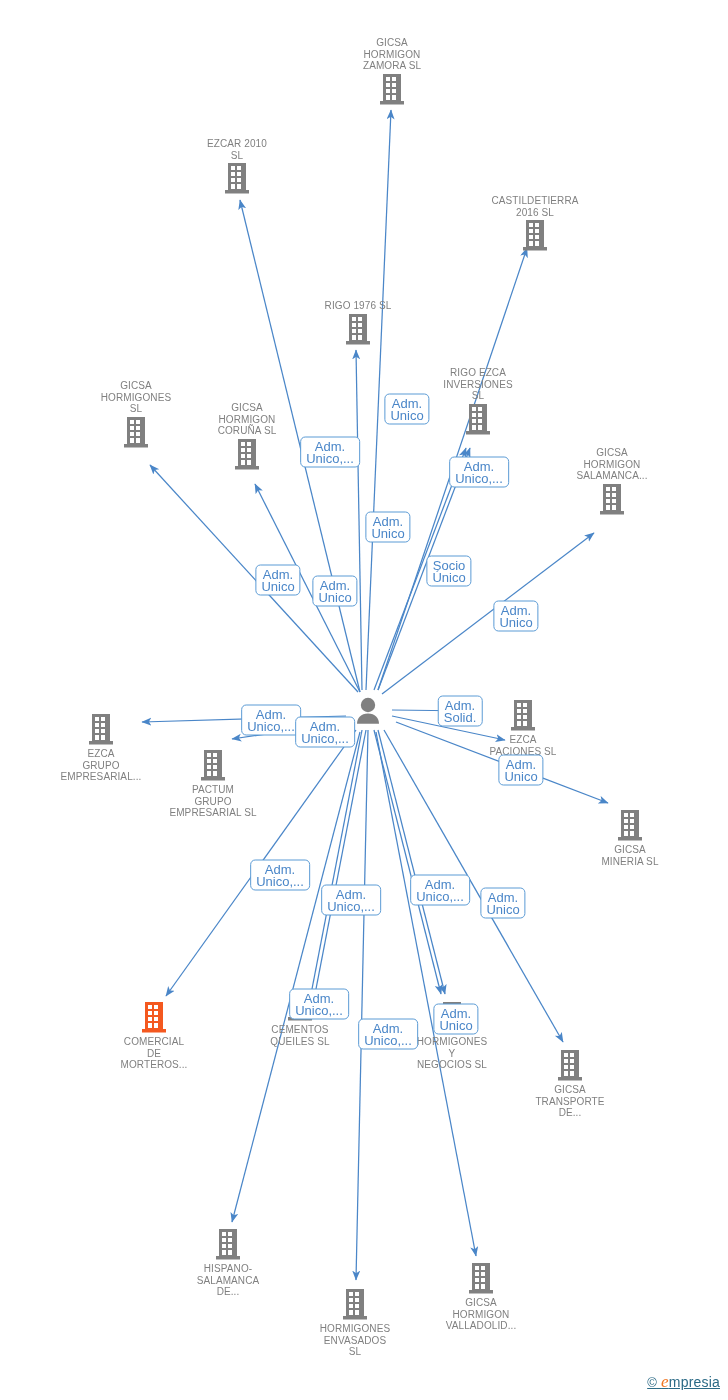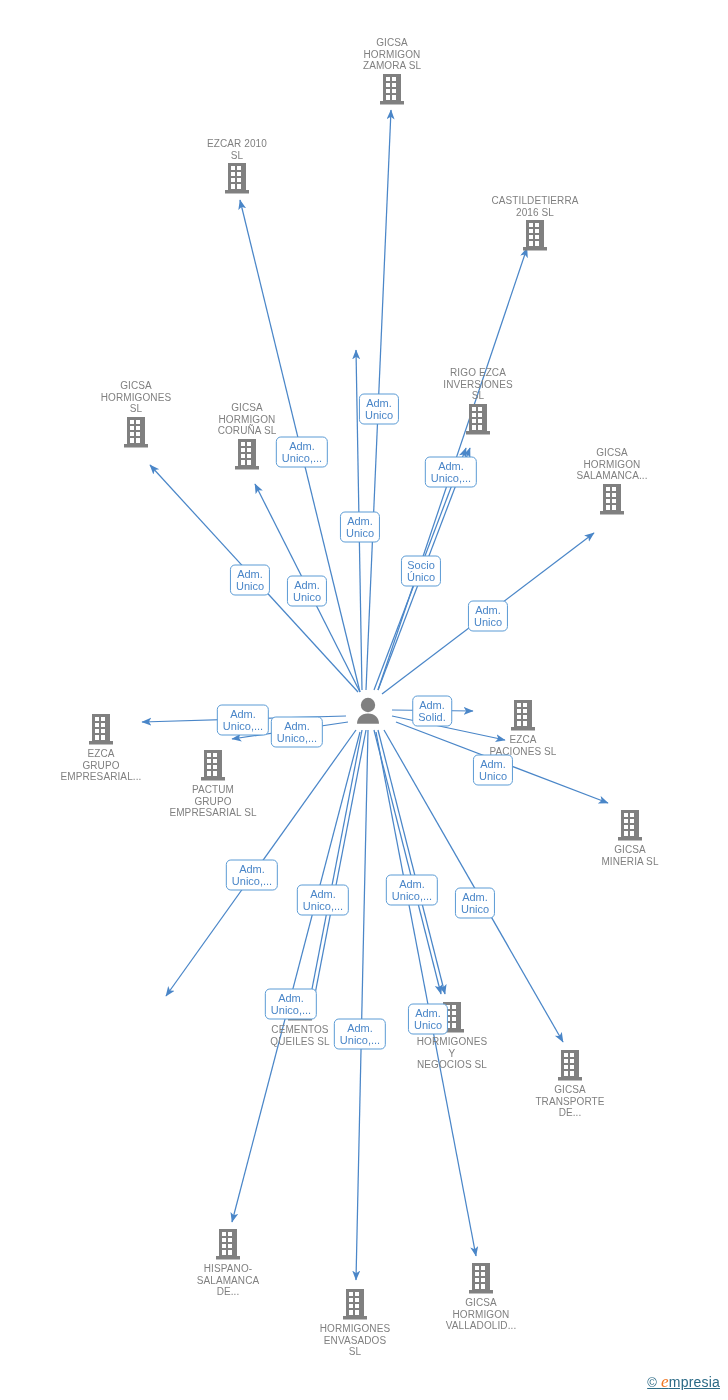--- a/index.html
+++ b/index.html
@@ -10,22 +10,22 @@
 
   .node{position:absolute;transform:translate(-50%,0);text-align:center;width:120px;}
   .node .glyph{display:block;margin:0 auto;}
   .node .cap{display:block;margin-top:2px;font-size:10px;line-height:11.5px;
              color:#808080;letter-spacing:.1px;white-space:pre-line;}
   .node.person .cap{color:#7a7a7a;font-size:11px;line-height:13px;}
   .node.highlight .cap{color:#808080;}
 
   .elabel{position:absolute;transform:translate(-50%,-50%);
           background:#ffffff;border:1.3px solid #5b9bd5;border-radius:5px;
-          color:#4a86c8;font-size:11px;line-height:11.5px;text-align:center;
-          padding:3px 5px;white-space:pre-line;box-sizing:border-box;}
+          color:#4a86c8;font-size:13px;line-height:11.5px;text-align:center;
+          padding:3px 5px;white-space:pre-line;box-sizing:border-box;margin-left:28px;}
 
   .wm{position:absolute;right:8px;bottom:8px;font-size:14px;color:#2b6a86;
       letter-spacing:.2px;text-decoration:underline;}
   .wm .e{color:#ef7622;font-family:"Liberation Serif","DejaVu Serif",serif;
          font-style:italic;font-size:17px;}
   .wm .c{font-size:13px;}
 </style>
 </head>
 <body>
 
@@ -115,20 +115,37 @@
           <rect x="7" y="11" width="4" height="4"></rect>
           <rect x="13" y="11" width="4" height="4"></rect>
           <rect x="7" y="17" width="4" height="4"></rect>
           <rect x="13" y="17" width="4" height="4"></rect>
           <rect x="7" y="23" width="4" height="5"></rect>
           <rect x="13" y="23" width="4" height="5"></rect>
         </g>
       </svg>
   </div>
 
+  <div class="node" style="left:358px;top:298px;">
+    <span class="cap">RIGO 1976  SL</span>
+    <svg class="glyph" width="26" height="34" viewBox="0 0 26 34">
+        <rect x="4" y="2" width="18" height="28" fill="#808080"></rect>
+        <rect x="1" y="29" width="24" height="3.5" fill="#808080"></rect>
+        <g fill="#fff">
+          <rect x="7" y="5" width="4" height="4"></rect>
+          <rect x="13" y="5" width="4" height="4"></rect>
+          <rect x="7" y="11" width="4" height="4"></rect>
+          <rect x="13" y="11" width="4" height="4"></rect>
+          <rect x="7" y="17" width="4" height="4"></rect>
+          <rect x="13" y="17" width="4" height="4"></rect>
+          <rect x="7" y="23" width="4" height="5"></rect>
+          <rect x="13" y="23" width="4" height="5"></rect>
+        </g>
+      </svg>
+  </div>
 
   <div class="node" style="left:478px;top:365px;">
     <span class="cap">RIGO EZCA
 INVERSIONES
 SL</span>
     <svg class="glyph" width="26" height="34" viewBox="0 0 26 34">
         <rect x="4" y="2" width="18" height="28" fill="#808080"></rect>
         <rect x="1" y="29" width="24" height="3.5" fill="#808080"></rect>
         <g fill="#fff">
           <rect x="7" y="5" width="4" height="4"></rect>
@@ -274,20 +291,39 @@
           <rect x="7" y="17" width="4" height="4"></rect>
           <rect x="13" y="17" width="4" height="4"></rect>
           <rect x="7" y="23" width="4" height="5"></rect>
           <rect x="13" y="23" width="4" height="5"></rect>
         </g>
       </svg>
     <span class="cap">GICSA
 MINERIA  SL</span>
   </div>
 
+  <div class="node highlight" style="left:154px;top:1000px;">
+    <svg class="glyph" width="26" height="34" viewBox="0 0 26 34">
+        <rect x="4" y="2" width="18" height="28" fill="#f4581f"></rect>
+        <rect x="1" y="29" width="24" height="3.5" fill="#f4581f"></rect>
+        <g fill="#fff">
+          <rect x="7" y="5" width="4" height="4"></rect>
+          <rect x="13" y="5" width="4" height="4"></rect>
+          <rect x="7" y="11" width="4" height="4"></rect>
+          <rect x="13" y="11" width="4" height="4"></rect>
+          <rect x="7" y="17" width="4" height="4"></rect>
+          <rect x="13" y="17" width="4" height="4"></rect>
+          <rect x="7" y="23" width="4" height="5"></rect>
+          <rect x="13" y="23" width="4" height="5"></rect>
+        </g>
+      </svg>
+    <span class="cap">COMERCIAL
+DE
+MORTEROS...</span>
+  </div>
 
   <div class="node" style="left:300px;top:988px;">
     <svg class="glyph" width="26" height="34" viewBox="0 0 26 34">
         <rect x="4" y="2" width="18" height="28" fill="#808080"></rect>
         <rect x="1" y="29" width="24" height="3.5" fill="#808080"></rect>
         <g fill="#fff">
           <rect x="7" y="5" width="4" height="4"></rect>
           <rect x="13" y="5" width="4" height="4"></rect>
           <rect x="7" y="11" width="4" height="4"></rect>
           <rect x="13" y="11" width="4" height="4"></rect>

